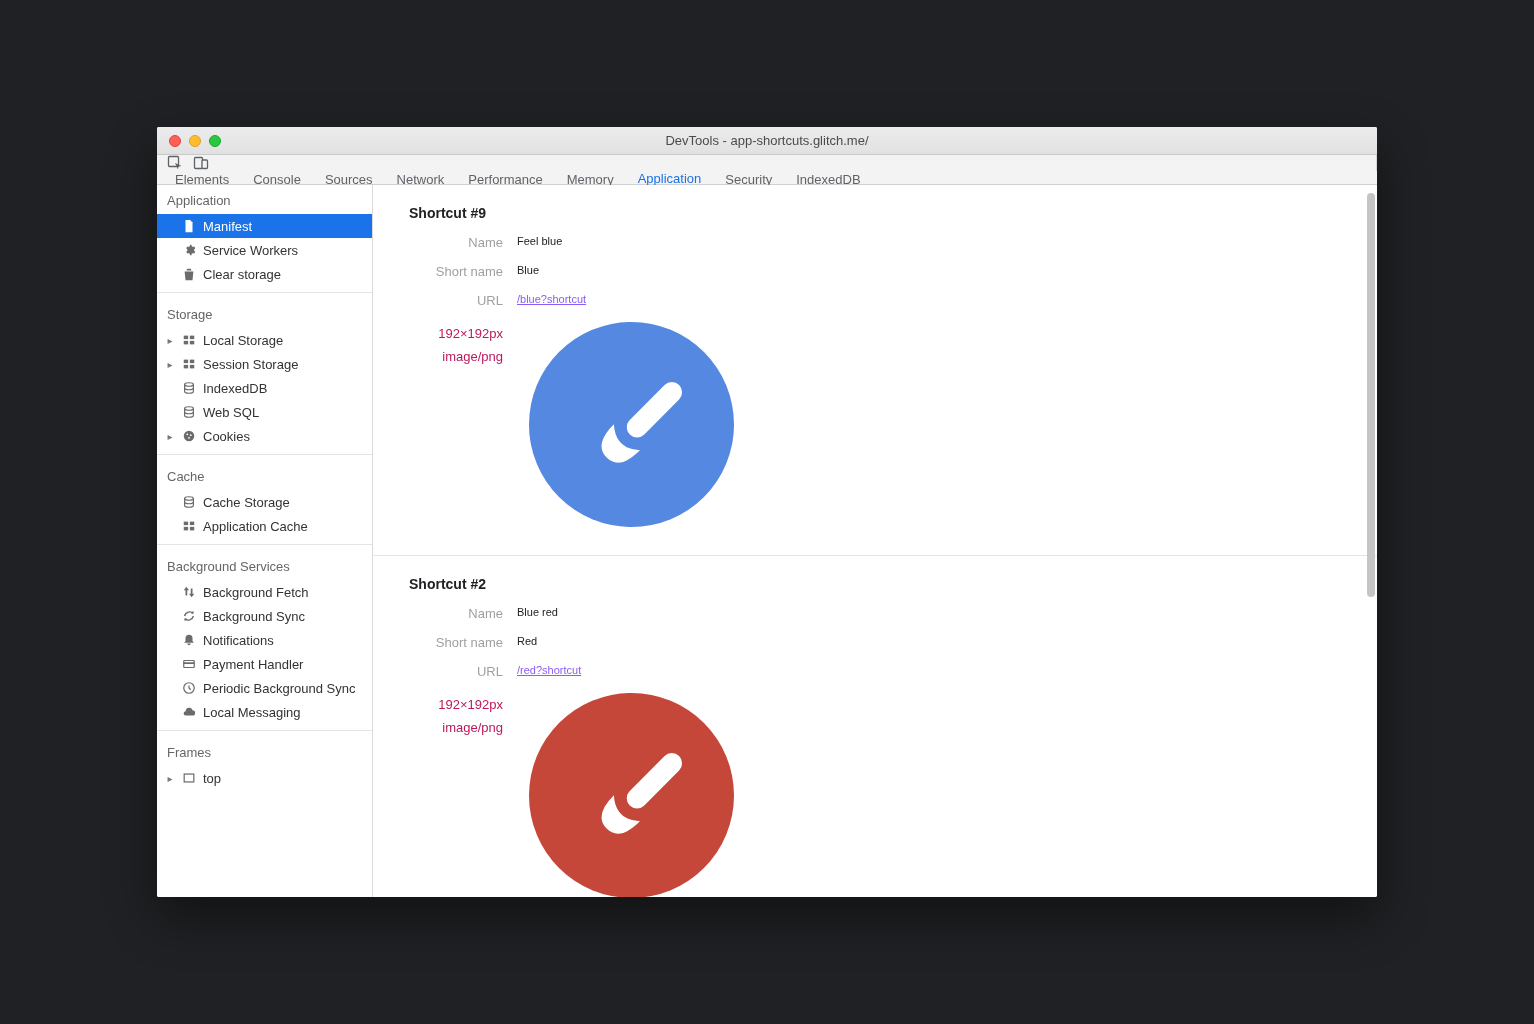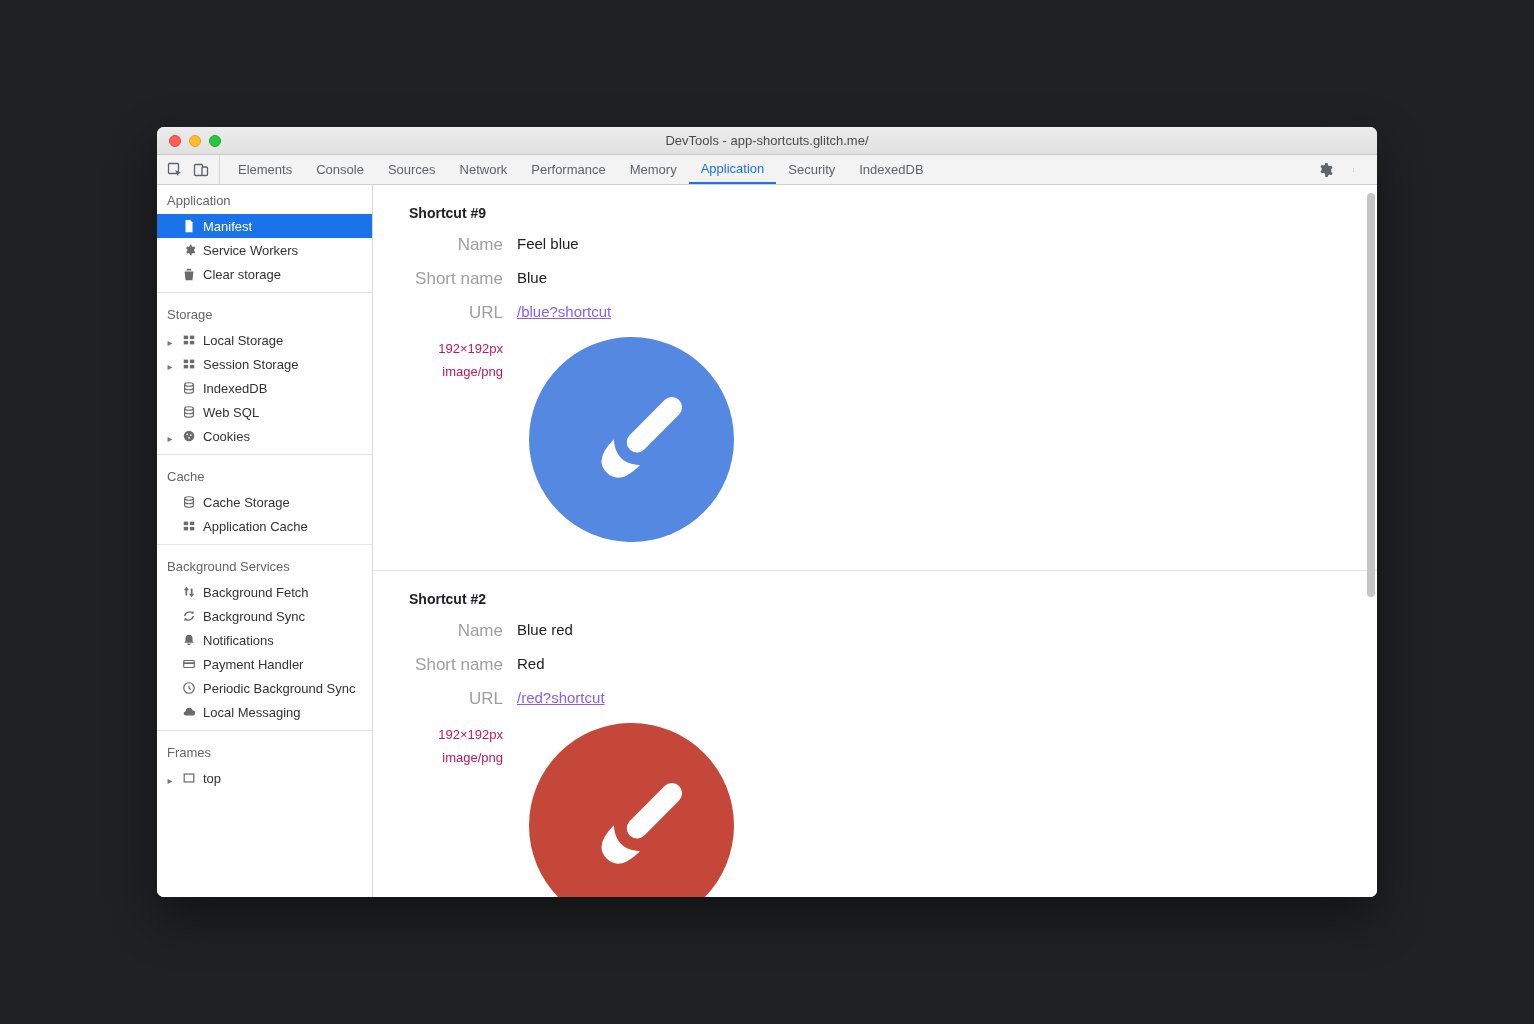--- a/index.html
+++ b/index.html
@@ -10,21 +10,21 @@
     display: flex;
     align-items: center;
     justify-content: center;
     font-size: 13px;
     color: #333;
   }
   .window {
     width: 1220px;
     height: 770px;
     background: #fff;
-    border-radius: 7px;
+    border-radius: 2px;
     box-shadow: 0 20px 50px rgba(0,0,0,0.45);
     overflow: hidden;
     display: flex;
     flex-direction: column;
   }
   .titlebar {
     height: 28px;
     background: linear-gradient(#ececec,#e1e1e1);
     border-bottom: 1px solid #c9c9c9;
     display: flex;
@@ -37,58 +37,58 @@
   .dot.yellow { background:#ffbd2e; border:0.5px solid #dea123;}
   .dot.green { background:#28c940; border:0.5px solid #1aab29;}
   .titletext {
     position:absolute; left:0; right:0; text-align:center;
     font-size:13px; color:#4b4b4b; pointer-events:none;
   }
   .tabbar {
     height: 30px;
     background:#f3f3f3;
     border-bottom:1px solid #d0d0d0;
-    display:flex; align-items:stretch;
+    display:flex; align-items:stretch;flex-direction:column;
   }
   .tabbar .tb-icons { display:flex; align-items:center; gap:10px; padding:0 10px; border-right:1px solid #d6d6d6;}
   .tb-icon { width:16px; height:16px; color:#5f6368; display:flex; align-items:center; justify-content:center;}
   .tabs { display:flex; align-items:stretch; flex:1; padding-left:6px;}
   .tab {
     padding:0 12px; display:flex; align-items:center; color:#5f6368; cursor:default;
     font-size:13px;
   }
   .tab.active { color:#1a73e8; border-bottom:2px solid #1a73e8; }
   .tabbar .right-icons { display:flex; align-items:center; gap:14px; padding:0 14px; color:#5f6368;}
   .content { flex:1; display:flex; overflow:hidden; }
   .sidebar {
     width:216px; border-right:1px solid #d9d9d9; overflow-y:auto; background:#fff;
     padding-bottom:20px;
   }
   .group-header {
     padding:8px 10px 6px 10px; color:#666; font-size:13px;
   }
   .tree-item {
-    display:flex; align-items:flex-end; gap:6px; padding:4px 8px 4px 22px;
+    display:flex; align-items:center; gap:6px; padding:4px 8px 4px 22px;
     color:#333; font-size:13px; cursor:default;
   }
   .tree-item.level2 { padding-left:22px; }
   .tree-item.selected { background:#1a73e8; color:#fff; }
   .tree-item .arrow { width:10px; color:#777; font-size:10px; margin-left:-14px; text-align:center;}
   .tree-item.selected .arrow { color:#fff;}
   .tree-item .ticon { width:16px; height:16px; color:#6b6b6b; display:flex; align-items:center; justify-content:center; }
   .tree-item.selected .ticon { color:#fff; }
   .divider { height:1px; background:#e4e4e4; margin:6px 0; }
   .main {
     flex:1; overflow-y:auto; position:relative; background:#fff;
   }
   .shortcut-block { border-bottom:1px solid #e4e4e4; padding:20px 0 28px 36px;}
   .shortcut-title { font-weight:700; font-size:14px; color:#202124; margin-bottom:14px;}
   .row { display:flex; align-items:flex-start; margin-bottom:14px; }
-  .row .label { width:108px; text-align:right; color:#a0a0a0; font-size:17px; padding-right:14px;}
-  .row .value { color:#222; font-size:15px;}
+  .row .label { width:108px; text-align:right; color:#a0a0a0; font-size:13px; padding-right:14px;}
+  .row .value { color:#222; font-size:11px;}
   .row .value a { color:#8b5cf6; text-decoration:underline;}
   .iconrow { display:flex; align-items:flex-start; }
   .iconrow .meta { width:108px; text-align:right; color:#be185d; font-size:13px; padding-right:14px; line-height:1.8;}
   .circle-wrap { margin-left:12px; }
   .circle {
     width:205px; height:205px; border-radius:50%; position:relative;
   }
   .circle.blue { background:#5588e0; }
   .circle.red  { background:#c4473a; }
   .brush {

